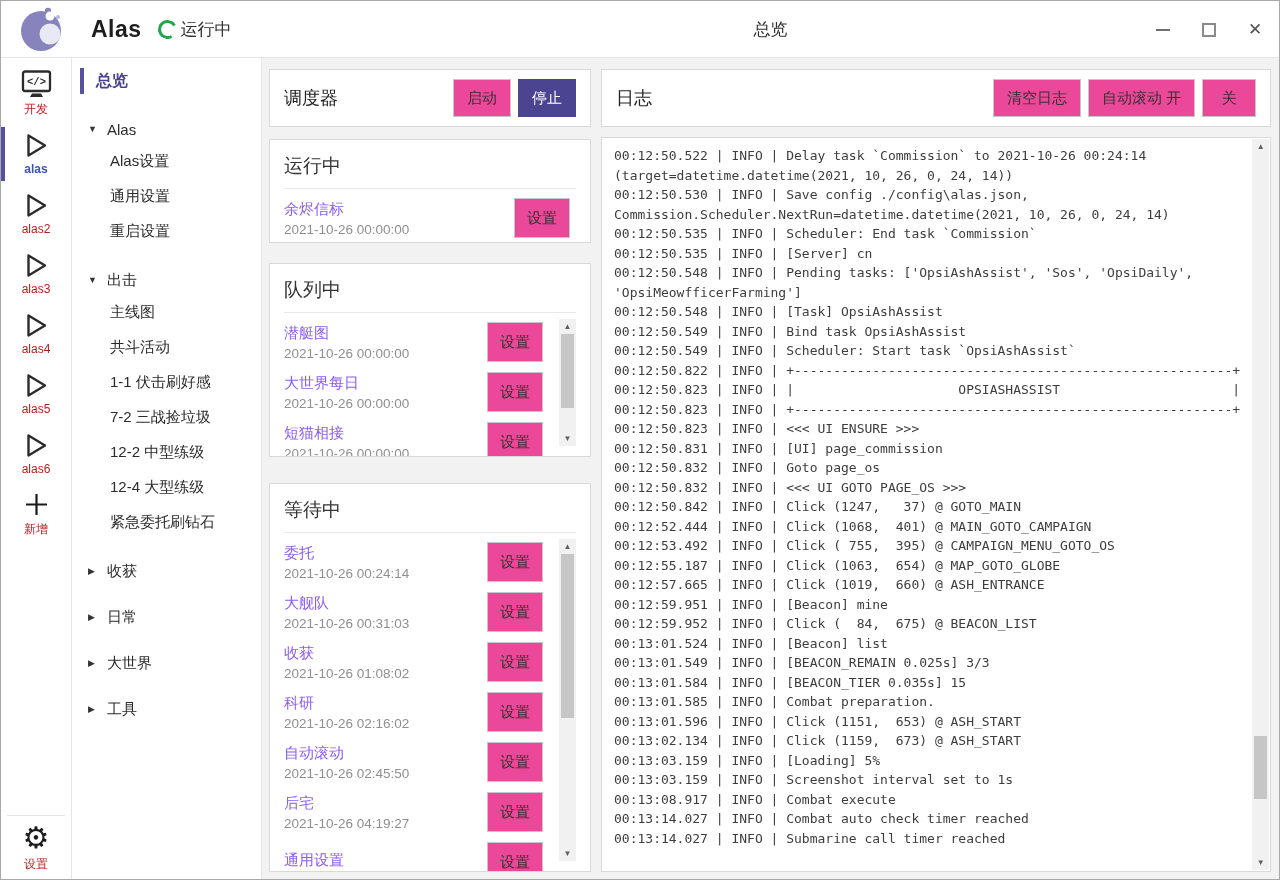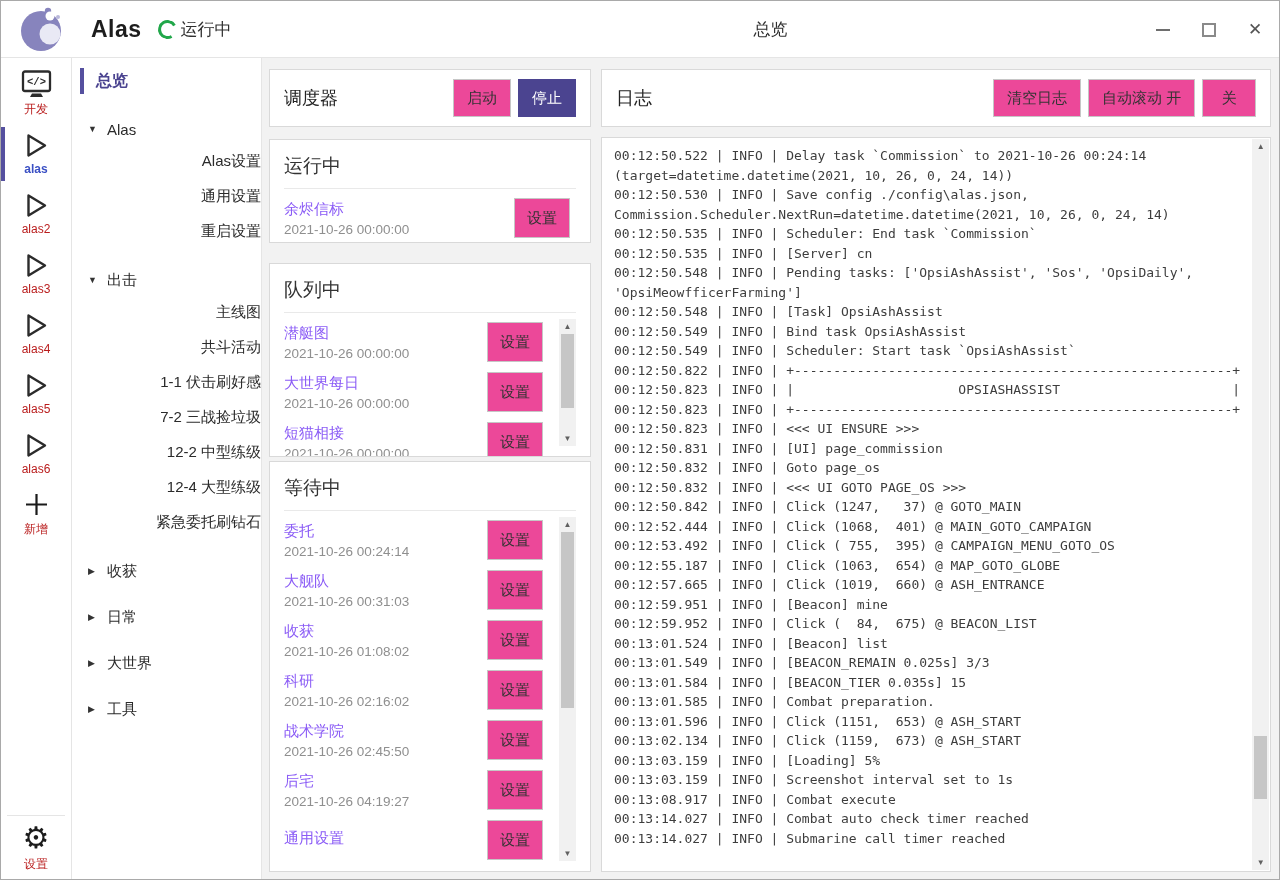--- a/index.html
+++ b/index.html
@@ -60,21 +60,21 @@
   .gear-glyph { font-size:30px; line-height:30px; color:#1c1c1c; }
 
   .menu {
     width:190px; border-right:1px solid var(--soft-border);
     padding:6px 0 0 0; background:#fff; overflow:hidden;
   }
   .menu-item { display:flex; align-items:center; cursor:pointer; font-size:15px; color:#2b2b2b; }
   .menu-item.top { height:34px; margin-bottom:2px; padding-left:24px; position:relative; font-weight:bold; color:var(--accent); font-size:16px; }
   .menu-item.top::before { content:""; position:absolute; left:8px; top:4px; bottom:4px; width:4px; background:var(--bar); }
   .menu-item.group { height:30px; margin-top:16px; padding-left:16px; gap:9px; }
-  .menu-item.child { height:35px; padding-left:38px;justify-content:flex-end; }
+  .menu-item.child { height:35px; padding-left:38px; }
   .tri { font-size:9px; color:#333; width:10px; display:inline-block; }
 
   
   .main { flex:1; background:#f2f2f2; padding:11px 8px 8px 7px; display:flex; gap:10px; overflow:hidden; }
   .col-left { width:322px; flex:none; display:flex; flex-direction:column; }
   .col-right { flex:1; display:flex; flex-direction:column; }
   .card { background:#fff; border:1px solid var(--card-border); }
 
   .panel-head { height:58px; display:flex; align-items:center; padding:0 14px; }
   .panel-head .ptitle { font-size:18px; color:#222; flex:1; }
@@ -99,21 +99,21 @@
 
   .fakebar { width:17px; background:#f1f1f1; display:flex; flex-direction:column; align-items:center; flex:none; }
   .fakebar.inset { margin:2px 14px 10px 6px; }
   .sb-arrow { height:15px; width:17px; font-size:8px; color:#606060; display:flex; align-items:center; justify-content:center; cursor:pointer; flex:none; }
   .sb-track { flex:1; width:17px; position:relative; }
   .sb-thumb { position:absolute; left:2px; right:2px; background:#c6c6c6; cursor:pointer; }
 
   #running-card { margin-top:12px; height:104px; }
   #running-card .rows { padding-right:20px; }
   #pending-card { margin-top:20px; height:194px; }
-  #waiting-card { margin-top:4px; flex:1; }
+  #waiting-card { margin-top:26px; flex:1; }
 
   #log-body { margin-top:10px; flex:1; position:relative; overflow:hidden; }
   .log-pre {
     font-family:"DejaVu Sans Mono","Liberation Mono",monospace;
     font-size:13px; line-height:19.5px; color:#3d3d3d;
     white-space:pre; padding:8px 30px 8px 12px; height:100%; overflow:hidden;
   }
   #log-body .fakebar { position:absolute; top:1px; right:1px; bottom:1px; }
 </style>
 </head>
@@ -357,21 +357,21 @@
               </div>
               <div class="task-row">
                 <div class="t-info">
                   <div class="t-name">科研</div>
                   <div class="t-time">2021-10-26 02:16:02</div>
                 </div>
                 <button class="btn set">设置</button>
               </div>
               <div class="task-row">
                 <div class="t-info">
-                  <div class="t-name">战术学院</div>
+                  <div class="t-name">自动滚动</div>
                   <div class="t-time">2021-10-26 02:45:50</div>
                 </div>
                 <button class="btn set">设置</button>
               </div>
               <div class="task-row">
                 <div class="t-info">
                   <div class="t-name">后宅</div>
                   <div class="t-time">2021-10-26 04:19:27</div>
                 </div>
                 <button class="btn set">设置</button>

